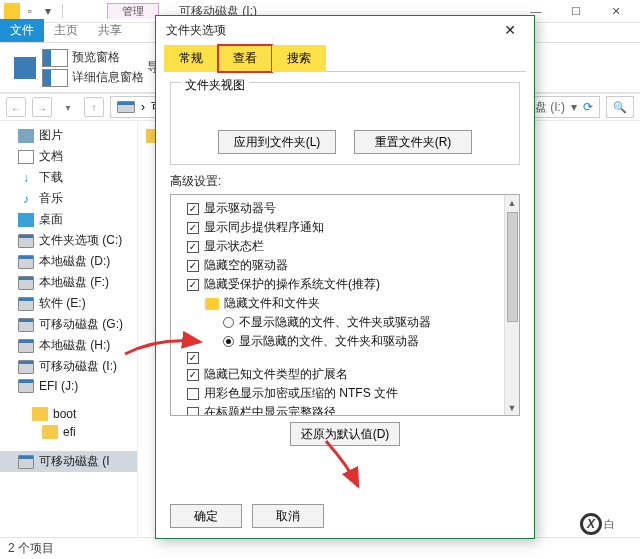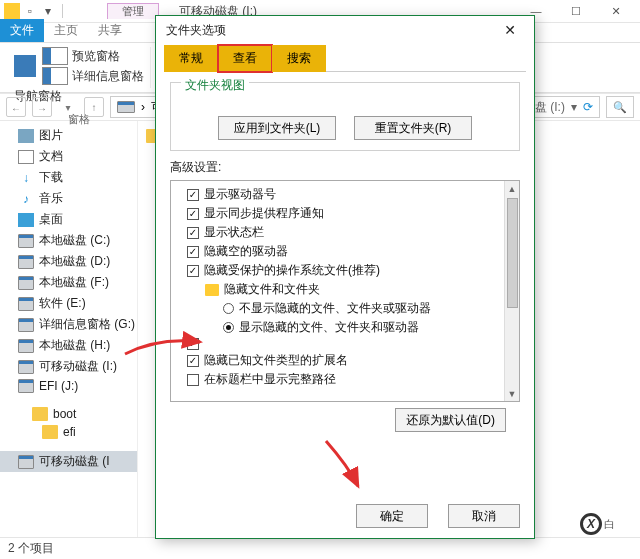--- a/index.html
+++ b/index.html
@@ -10,21 +10,21 @@
   .tb-btn { width:16px; height:16px; display:inline-flex; align-items:center; justify-content:center; margin-right:2px; color:#555; }
   .tb-sep { width:1px; height:14px; background:#ccc; margin:0 4px; }
   .win-ctrls { margin-left:auto; display:flex; }
   .win-ctrl { width:40px; height:23px; display:flex; align-items:center; justify-content:center; color:#555; font-size:11px; }
   .ribbon-hdr { height:20px; display:flex; align-items:flex-end; border-bottom:1px solid #e0e0e0; }
   .ribbon-tab { padding:3px 10px; color:#737373; }
   .ribbon-tab.file { background:#1e90d6; color:#fff; }
   .ribbon-tab.mgr { border:1px solid #d8a0d8; border-bottom:none; background:#f9f0f9; margin-left:40px; padding:0 14px; font-size:11px; color:#555;}
   .ribbon-vol { margin-left:20px; color:#444; }
   .ribbon2 { height:50px; border-bottom:1px solid #e0e0e0; padding:4px 8px; display:flex; }
-  .rgroup { display:flex; flex-direction:column; gap:3px; padding:0 6px; border-right:1px solid #eee;}
+  .rgroup { display:flex; flex-direction:row; gap:3px; padding:0 6px; border-right:1px solid #eee;}
   .rgroup .lbl { text-align:center; color:#666; font-size:11px; margin-top:4px;}
   .ritem { display:flex; align-items:center; gap:4px; color:#333; font-size:11px; }
   .navico { width:22px; height:22px; background:#3a7bb8; }
   .bigico1 { width:26px; height:18px; background:#fff; border:1px solid #888; position:relative; }
   .bigico1::after { content:""; position:absolute; left:0; top:0; width:8px; height:100%; background:#3a7bb8; }
   .addrbar { height:28px; border-top:1px solid #e8e8e8; border-bottom:1px solid #e8e8e8; display:flex; align-items:center; padding:0 6px; gap:6px;}
   .navbtn { width:20px; height:20px; border:1px solid #ccc; border-radius:2px; display:flex; align-items:center; justify-content:center; color:#777; font-size:10px;}
   .addr { flex:1; height:22px; border:1px solid #ccc; display:flex; align-items:center; padding:0 6px; gap:6px; font-size:11px; }
   .refresh { color:#1e90d6; }
   .searchbox { width:28px; height:22px; border:1px solid #ccc; display:flex; align-items:center; justify-content:center; color:#777; font-size:11px; }
@@ -43,45 +43,45 @@
   .tnode.sel { background:#d0d7de; }
   .content { flex:1; padding:6px 8px; overflow:hidden; }
   .crow { display:flex; align-items:center; gap:6px; padding:2px 0;}
   .crow .ic { width:16px; height:14px; }
   .statusbar { height:22px; border-top:1px solid #e5e5e5; display:flex; align-items:center; padding:0 8px; color:#444; font-size:11px;}
   
   .dlg { position:absolute; left:155px; top:15px; width:380px; height:524px; background:#fff; border:1px solid #15803d; box-shadow:3px 3px 12px rgba(0,0,0,.25); display:flex; flex-direction:column; }
   .dlg-title { height:28px; display:flex; align-items:center; padding:0 10px; font-size:13px; color:#222; }
   .dlg-close { margin-left:auto; width:28px; height:28px; display:flex; align-items:center; justify-content:center; font-size:14px; }
   .dlg-tabs { display:flex; border-bottom:1px solid #ccc; margin:0 8px; }
-  .dtab { padding:4px 14px; border:1px solid transparent; position:relative; top:1px; background:#eab308; }
+  .dtab { padding:4px 14px; border:1px solid transparent; position:relative; top:1px; background:#fde047; }
   .dtab.active { border:1px solid #ccc; border-bottom:1px solid #fff; }
   .dtab.hl { outline:2px solid #e03030; outline-offset:-1px; }
   .dlg-body { flex:1; padding:10px 14px 6px; overflow:hidden; }
   .group { border:1px solid #d0d0d0; padding:8px 10px 10px; margin-bottom:8px;}
-  .group-title { position:relative; top:-14px; background:#fff; display:inline-block; padding:0 4px; color:#15803d; }
+  .group-title { position:relative; top:-14px; background:#fff; display:inline-block; padding:0 4px; color:#000000; }
   .grow { display:flex; gap:10px; margin-top:-8px;}
   .gico { width:34px; height:30px; background:#ffe08a; border:1px solid #c8a030; display:flex; align-items:center; justify-content:center; }
   .gtxt { flex:1; color:#333; line-height:1.5; }
-  .gbtns { display:flex; gap:18px; margin-top:8px; justify-content:center; }
+  .gbtns { display:flex; gap:18px; margin-top:22px; justify-content:center; }
   .wbtn { min-width:118px; height:24px; border:1px solid #999; background:#f3f3f3; display:flex; align-items:center; justify-content:center; padding:0 10px; }
   .adv-label { margin:2px 0 4px; color:#222; }
   .treebox { border:1px solid #aaa; height:222px; overflow:hidden; padding:4px 2px; position:relative;}
   .titem { display:flex; align-items:center; gap:5px; padding:1px 0 1px 14px; color:#111; font-size:12px;}
   .titem.sub { padding-left:32px; }
   .titem.sub2 { padding-left:50px; }
   .tchk { width:12px; height:12px; border:1px solid #555; display:flex; align-items:center; justify-content:center; font-size:10px; line-height:1; color:#111; flex:0 0 12px; background:#fff;}
   .tradio { width:11px; height:11px; border:1px solid #555; border-radius:50%; display:flex; align-items:center; justify-content:center; flex:0 0 11px;}
   .tradio .dot { width:5px; height:5px; border-radius:50%; background:#111; }
   .tfolder { width:14px; height:12px; background:#ffcc33; border-radius:1px; flex:0 0 14px;}
   .scroll { position:absolute; right:0; top:0; bottom:0; width:15px; background:#f0f0f0; border-left:1px solid #ddd; display:flex; flex-direction:column; align-items:center; }
   .sc-btn { width:100%; height:15px; display:flex; align-items:center; justify-content:center; color:#666; font-size:9px; }
   .sc-thumb { width:11px; background:#cfcfcf; border:1px solid #aaa; height:110px; margin-top:2px; }
-  .dlg-btns-row { display:flex; justify-content:flex-end; padding:6px 14px 4px; gap:10px; }
-  .dlg-main-btns { display:flex; justify-content:flex-end; gap:20px; padding:6px 14px 10px; }
+  .dlg-btns-row { display:flex; justify-content:center; padding:6px 14px 4px; gap:10px; }
+  .dlg-main-btns { display:flex; gap:10px; padding:6px 14px 10px; }
   .mbtn { width:72px; height:24px; border:1px solid #999; background:#f3f3f3; display:flex; align-items:center; justify-content:center; }
   
   .arrow { position:absolute; pointer-events:none; }
   .arrow svg { overflow:visible; }
   
   .mag { position:absolute; right:0; bottom:18px; width:60px; height:34px; display:flex; align-items:center; }
   .mag .badge { width:22px; height:22px; border:3px solid #333; border-radius:50%; display:flex; align-items:center; justify-content:center; font-weight:bold; color:#333; font-size:12px; font-style:italic;}
   .mag .txt { font-size:11px; color:#555; margin-left:2px;}
 </style>
 </head>
@@ -162,37 +162,37 @@
       <div class="tnode">
         <span class="ic ic-music">♪</span>
         <span>音乐</span>
       </div>
       <div class="tnode">
         <span class="ic ic-desk"></span>
         <span>桌面</span>
       </div>
       <div class="tnode">
         <span class="ic ic-drive"></span>
-        <span>本地磁盘 (C:)</span>
+        <span>文件夹选项 (C:)</span>
       </div>
       <div class="tnode">
         <span class="ic ic-drive"></span>
         <span>本地磁盘 (D:)</span>
       </div>
       <div class="tnode">
         <span class="ic ic-drive"></span>
         <span>本地磁盘 (F:)</span>
       </div>
       <div class="tnode">
         <span class="ic ic-drive"></span>
         <span>软件 (E:)</span>
       </div>
       <div class="tnode">
         <span class="ic ic-drive"></span>
-        <span>详细信息窗格 (G:)</span>
+        <span>可移动磁盘 (G:)</span>
       </div>
       <div class="tnode">
         <span class="ic ic-drive"></span>
         <span>本地磁盘 (H:)</span>
       </div>
       <div class="tnode">
         <span class="ic ic-drive"></span>
         <span>可移动磁盘 (I:)</span>
       </div>
       <div class="tnode">
@@ -279,20 +279,24 @@
             <span class="dot"></span>
           </span>
           <span>显示隐藏的文件、文件夹和驱动器</span>
         </div>
         <div class="titem">
           <span class="tchk">✓</span>
         </div>
         <div class="titem">
           <span class="tchk">✓</span>
           <span>隐藏已知文件类型的扩展名</span>
+        </div>
+        <div class="titem">
+          <span class="tchk"></span>
+          <span>用彩色显示加密或压缩的 NTFS 文件</span>
         </div>
         <div class="titem">
           <span class="tchk"></span>
           <span>在标题栏中显示完整路径</span>
         </div>
         <div class="scroll">
         <div class="sc-btn">▲</div>
         <div class="sc-thumb"></div>
         <div class="sc-btn" style="margin-top:auto">▼</div>
       </div>

